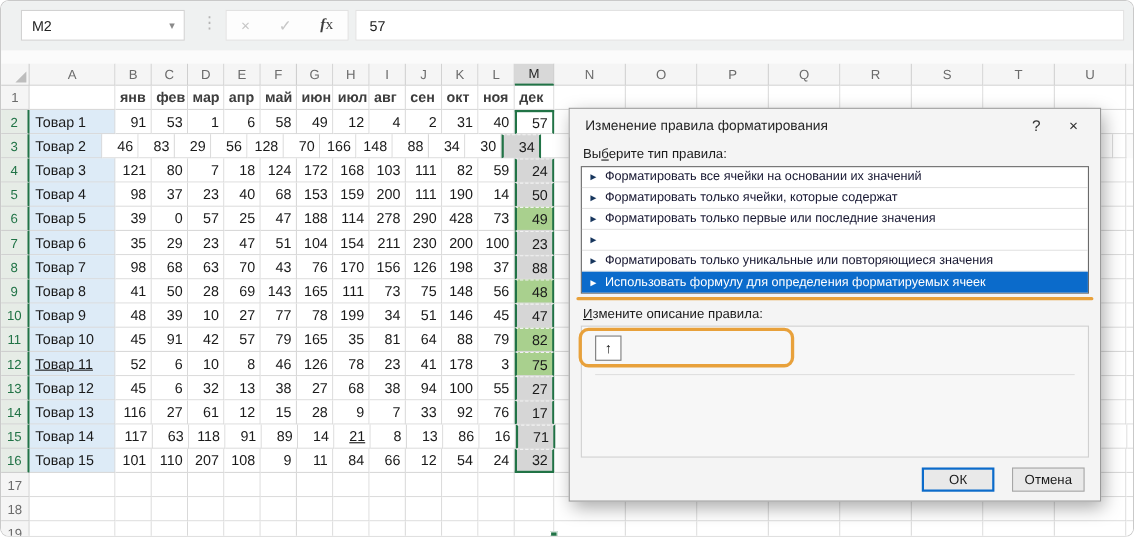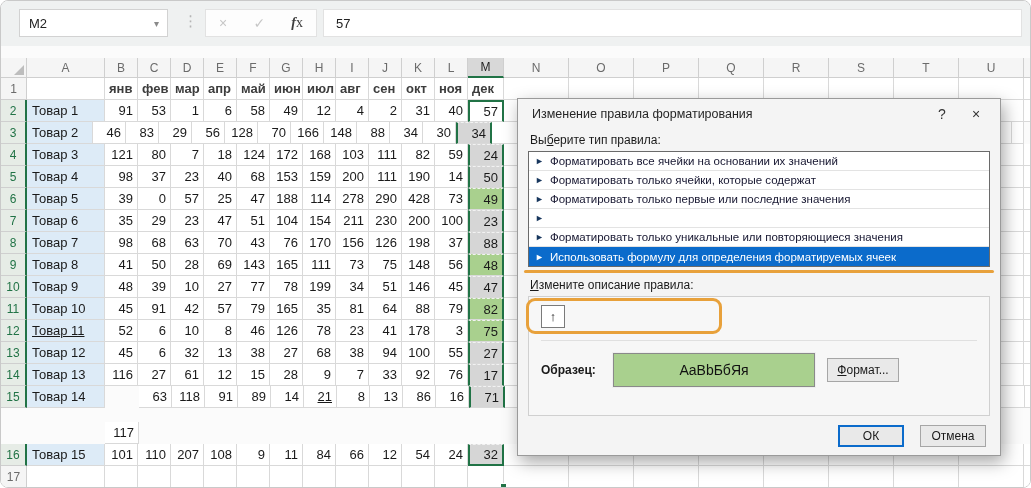--- a/index.html
+++ b/index.html
@@ -473,21 +473,21 @@
           <div class="gc" style="width: 65px; height: 22px;"></div>
           <div class="gc" style="width: 65px; height: 22px;"></div>
           <div class="gc" style="width: 65px; height: 22px;"></div>
           <div class="gc" style="width: 65px; height: 22px;"></div>
           <div class="gc" style="width: 65px; height: 22px;"></div>
           <div class="gc" style="width: 12px; height: 22px;"></div>
         </div>
         <div class="grow">
           <div class="gc hdr rh selrow" style="width: 26px; height: 22px;">15</div>
           <div class="gc colA" style="width: 78px; height: 22px;">Товар 14</div>
-          <div class="gc num" style="width: 34px; height: 22px; margin-top: 36px;">117</div>
+          <div class="gc num" style="width: 34px; height: 22px;">117</div>
           <div class="gc num" style="width: 33px; height: 22px;">63</div>
           <div class="gc num" style="width: 33px; height: 22px;">118</div>
           <div class="gc num" style="width: 33px; height: 22px;">91</div>
           <div class="gc num" style="width: 33px; height: 22px;">89</div>
           <div class="gc num" style="width: 33px; height: 22px;">14</div>
           <div class="gc num" style="width: 33px; height: 22px; text-decoration: underline;">21</div>
           <div class="gc num" style="width: 33px; height: 22px;">8</div>
           <div class="gc num" style="width: 33px; height: 22px;">13</div>
           <div class="gc num" style="width: 33px; height: 22px;">86</div>
           <div class="gc num" style="width: 33px; height: 22px;">16</div>
@@ -646,29 +646,20 @@
         <u>И</u><span>змените описание правила:</span>
       </div>
       <div class="groupbox">
         <div class="frow">
           <div class="collapse-btn">
             <span>↑</span>
           </div>
           <div class="orange-box"></div>
         </div>
         <div class="gsep"></div>
-        <div class="srow">
-          <span class="slabel">Образец:</span>
-          <div class="sample">
-            <span>AaBbБбЯя</span>
-          </div>
-          <button class="btn fmt">
-            <u>Ф</u><span>ормат...</span>
-          </button>
-        </div>
       </div>
       <div class="dfooter">
         <button class="btn ok">ОК</button>
         <button class="btn cancel">Отмена</button>
       </div>
     </div>
   </div>
 
 
 </div>

